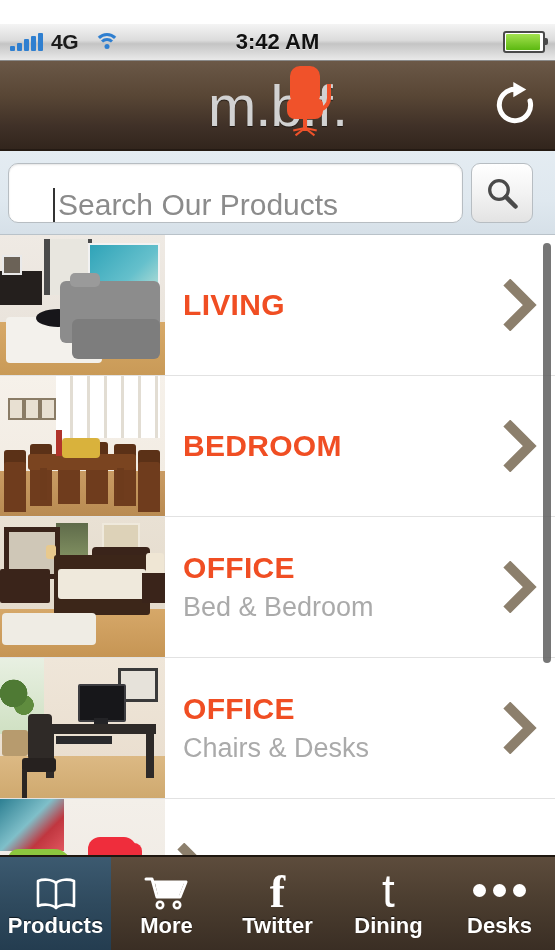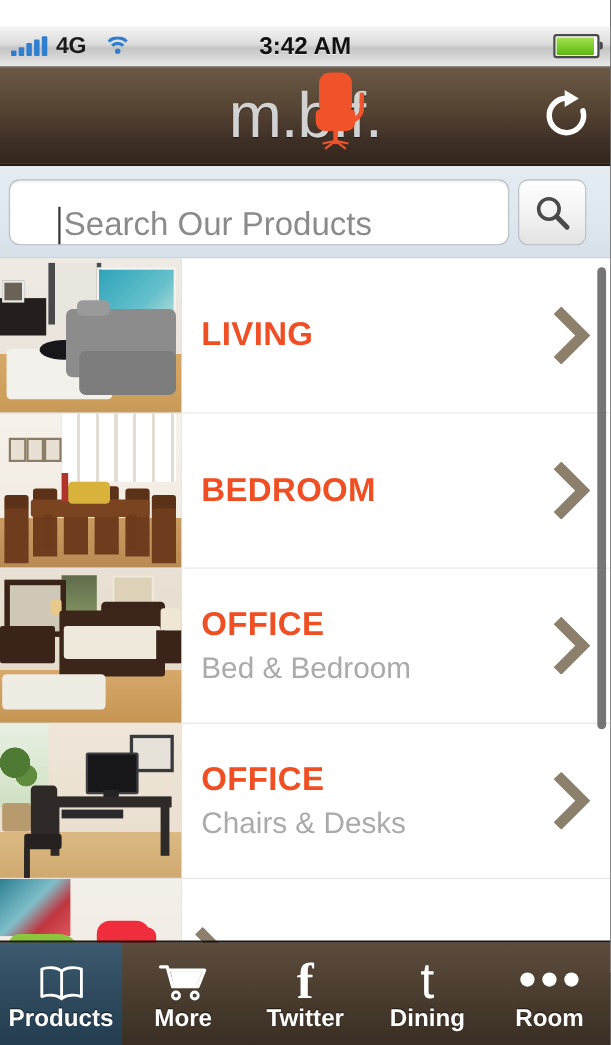--- a/index.html
+++ b/index.html
@@ -596,18 +596,18 @@
     </div>
 
     <div class="tab">
       <span class="tab-icon">
         <span class="dots">
             <i></i>
             <i></i>
             <i></i>
           </span>
       </span>
-      <span class="tab-label">Room</span>
+      <span class="tab-label">Desks</span>
     </div>
 
   </div>
 
 </div>
 
 </body></html>

